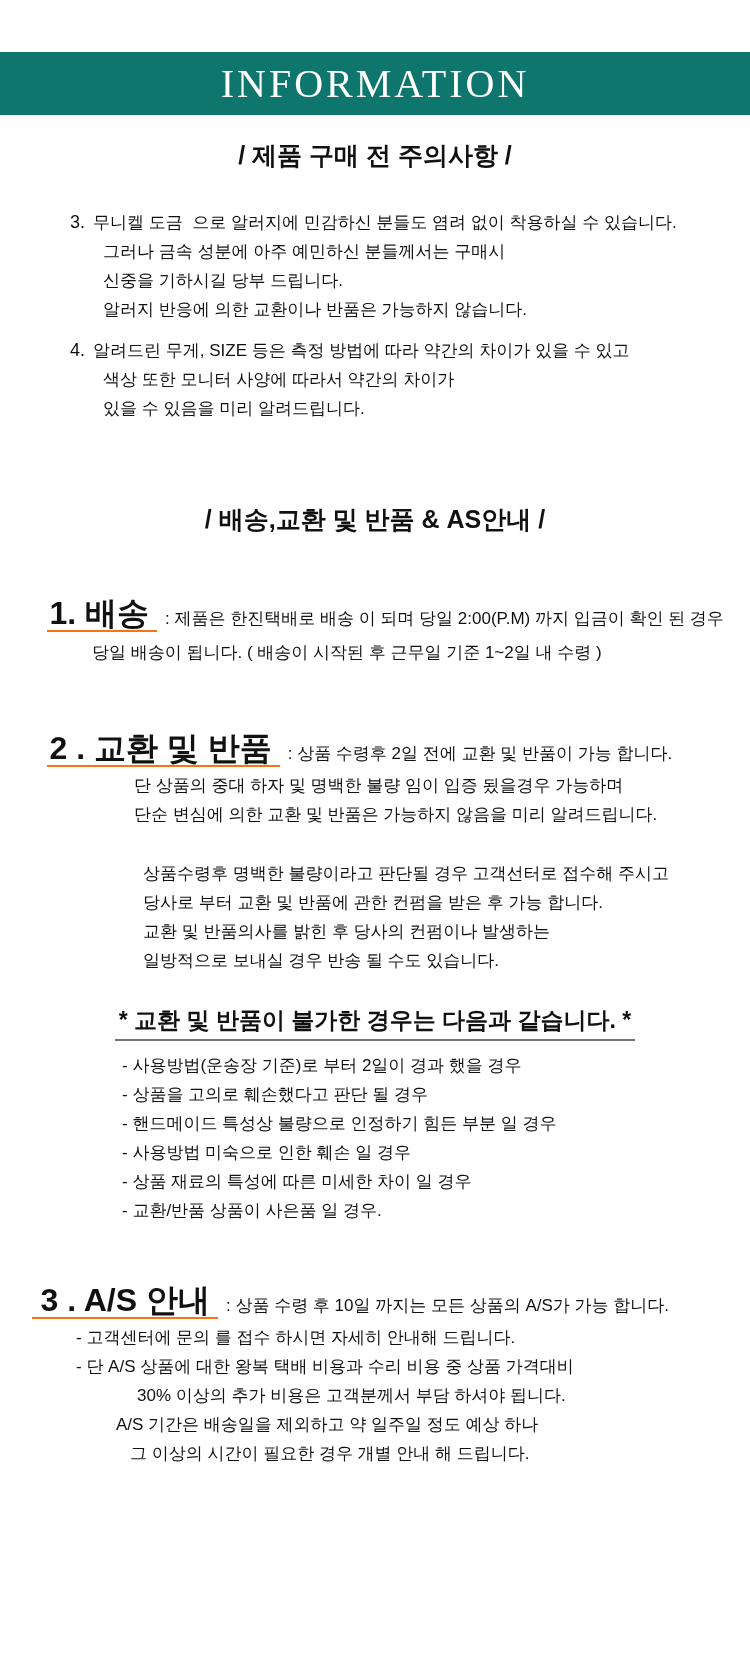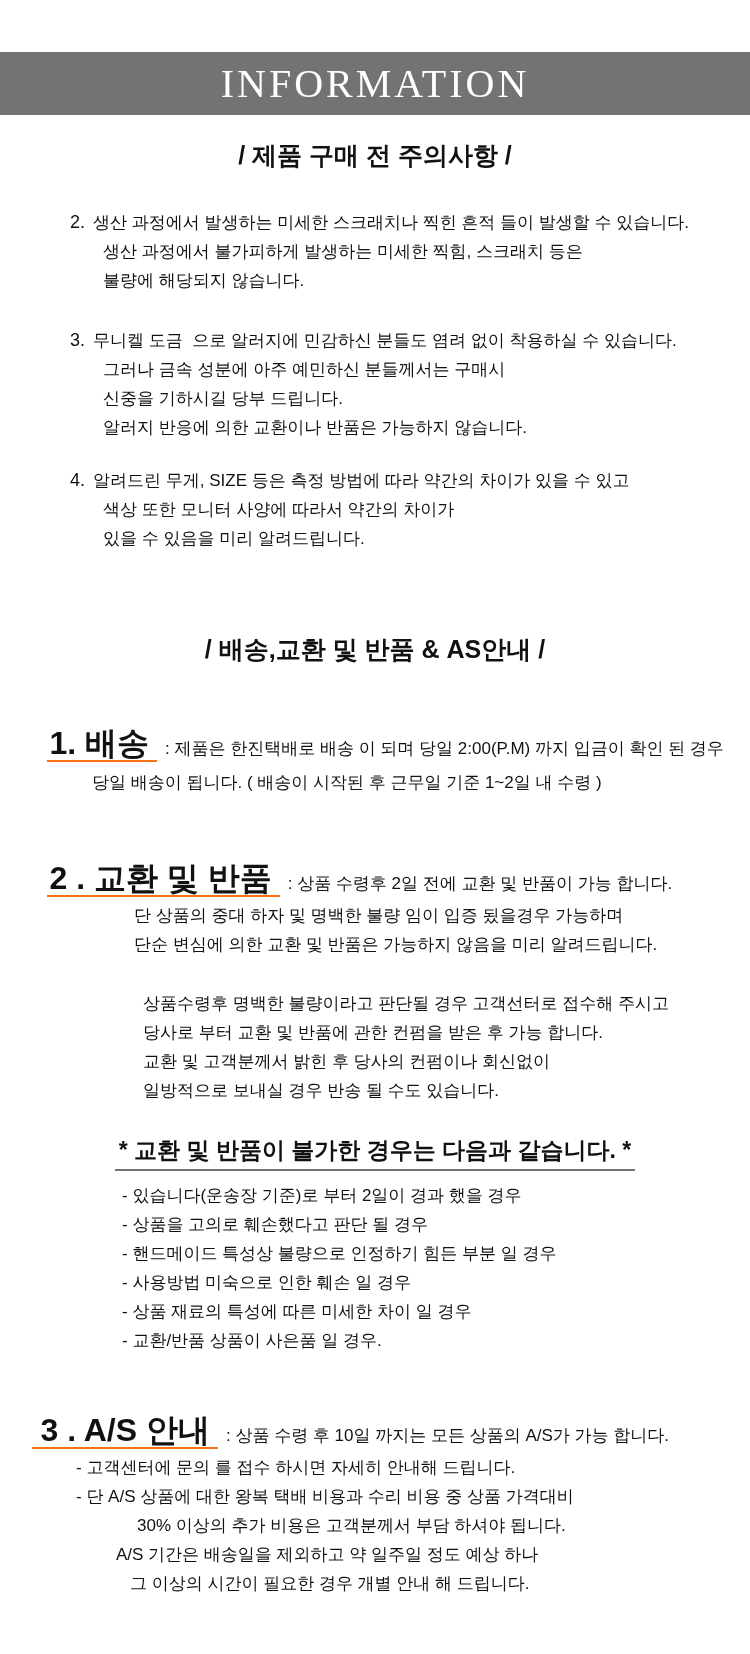--- a/index.html
+++ b/index.html
@@ -9,21 +9,21 @@
   }
   body {
     width: 750px;
     min-height: 1654px;
     color: #111111;
     font-family: "Liberation Sans", "DejaVu Sans", sans-serif;
     overflow-x: hidden;
   }
   .banner {
     height: 63px;
-    background: #737373;
+    background: #0f766e;
     display: flex;
     align-items: center;
     justify-content: center;
   }
   .banner-top { margin-top: 52px; }
   .banner-title {
     font-family: "Liberation Serif", "DejaVu Serif", serif;
     font-size: 40px;
     font-weight: 400;
     color: #ffffff;
@@ -39,21 +39,21 @@
   .sec2-heading { margin-top: 80px; }
 
   .items { margin-top: 36px; }
   .item {
     padding-left: 70px;
     font-size: 17px;
     line-height: 29px;
   }
   .item-2 { margin-top: 27px; }
   .item-3 { margin-top: 31px; }
-  .item-4 { margin-top: 24px; }
+  .item-4 { margin-top: 12px; }
   .item .line { white-space: pre; }
   .item .line.cont { padding-left: 33px; }
   .item .num { margin-right: 8px; font-size: 18px; }
 
   .label-row {
     font-size: 17px;
     line-height: 34px;
     white-space: pre;
   }
   .label-big {
@@ -123,25 +123,20 @@
 
 <div class="banner banner-top">
   <span class="banner-title">INFORMATION</span>
 </div>
 
 <div class="sec-heading sec1-heading">/ 제품 구매 전 주의사항 /</div>
 
 <div class="items">
 
 
-  <div class="item item-2">
-    <div class="line"><span class="num">2.</span><span>생산 과정에서 발생하는 미세한 스크래치나 찍힌 흔적 들이 발생할 수 있습니다.</span></div>
-    <div class="line cont">생산 과정에서 불가피하게 발생하는 미세한 찍힘, 스크래치 등은</div>
-    <div class="line cont">불량에 해당되지 않습니다.</div>
-  </div>
 
   <div class="item item-3">
     <div class="line"><span class="num">3.</span><span>무니켈 도금  으로 알러지에 민감하신 분들도 염려 없이 착용하실 수 있습니다.</span></div>
     <div class="line cont">그러나 금속 성분에 아주 예민하신 분들께서는 구매시</div>
     <div class="line cont">신중을 기하시길 당부 드립니다.</div>
     <div class="line cont">알러지 반응에 의한 교환이나 반품은 가능하지 않습니다.</div>
   </div>
 
   <div class="item item-4">
     <div class="line"><span class="num">4.</span><span>알려드린 무게, SIZE 등은 측정 방법에 따라 약간의 차이가 있을 수 있고</span></div>
@@ -160,30 +155,30 @@
 
 <div class="label-row exch-row">
   <span class="label-big">2 . 교환 및 반품</span><span class="inline-text">: 상품 수령후 2일 전에 교환 및 반품이 가능 합니다.</span>
 </div>
 <div class="exch-cont">단 상품의 중대 하자 및 명백한 불량 임이 입증 됬을경우 가능하며</div>
 <div class="exch-cont">단순 변심에 의한 교환 및 반품은 가능하지 않음을 미리 알려드립니다.</div>
 
 <div class="exch-para">
   <div class="exch-cont">상품수령후 명백한 불량이라고 판단될 경우 고객선터로 접수해 주시고</div>
   <div class="exch-cont">당사로 부터 교환 및 반품에 관한 컨펌을 받은 후 가능 합니다.</div>
-  <div class="exch-cont">교환 및 고객분께서 밝힌 후 당사의 컨펌이나 회신없이</div>
+  <div class="exch-cont">교환 및 반품의사를 밝힌 후 당사의 컨펌이나 발생하는</div>
   <div class="exch-cont">일방적으로 보내실 경우 반송 될 수도 있습니다.</div>
 </div>
 
 <div class="noreturn-heading">
   <span>* 교환 및 반품이 불가한 경우는 다음과 같습니다. *</span>
 </div>
 
 <div class="cases">
-  <div class="case-line">- 있습니다(운송장 기준)로 부터 2일이 경과 했을 경우</div>
+  <div class="case-line">- 사용방법(운송장 기준)로 부터 2일이 경과 했을 경우</div>
   <div class="case-line">- 상품을 고의로 훼손했다고 판단 될 경우</div>
   <div class="case-line">- 핸드메이드 특성상 불량으로 인정하기 힘든 부분 일 경우</div>
   <div class="case-line">- 사용방법 미숙으로 인한 훼손 일 경우</div>
   <div class="case-line">- 상품 재료의 특성에 따른 미세한 차이 일 경우</div>
   <div class="case-line">- 교환/반품 상품이 사은품 일 경우.</div>
 </div>
 
 <div class="label-row as-row">
   <span class="label-big label-as">3 . A/S 안내</span><span class="inline-text">: 상품 수령 후 10일 까지는 모든 상품의 A/S가 가능 합니다.</span>
 </div>

